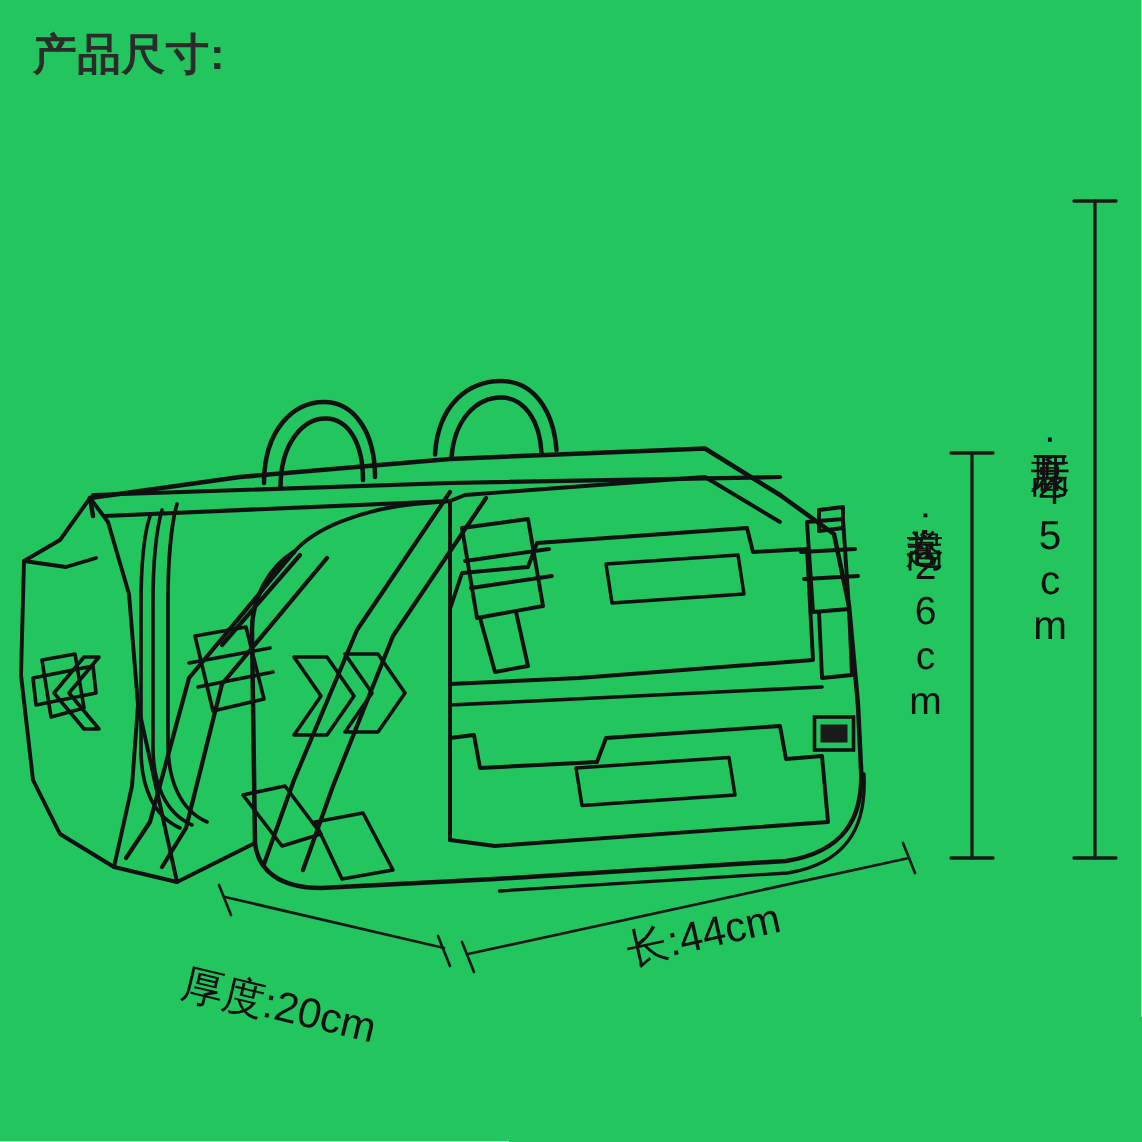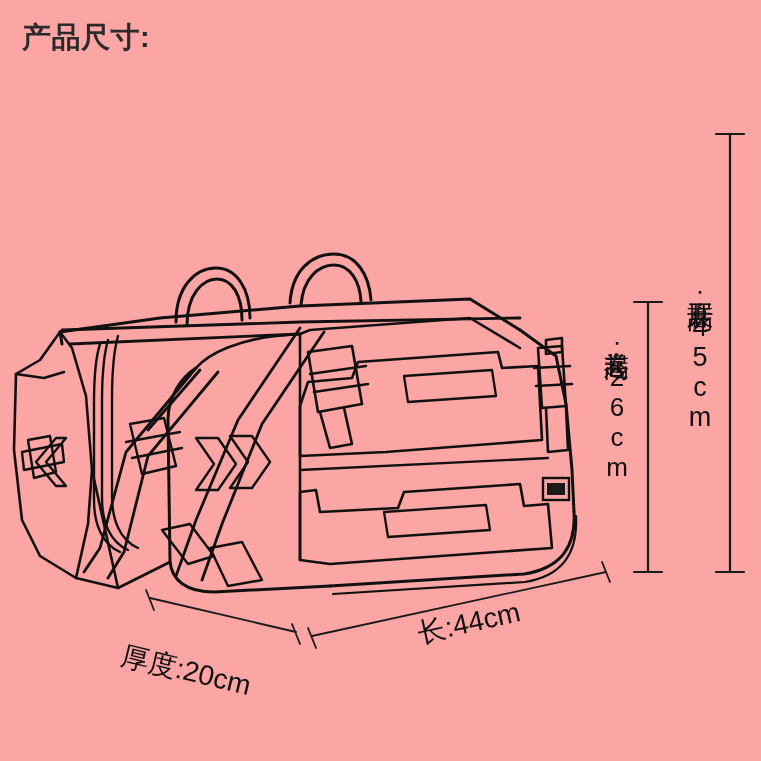--- a/index.html
+++ b/index.html
@@ -7,21 +7,21 @@
     padding: 0;
     background: #ffffff;
   }
   body {
     font-family: "Liberation Sans", "DejaVu Sans", sans-serif;
   }
   #page {
     position: relative;
     width: 761px;
     height: 761px;
-    background: #fca5a5;
+    background: #22c55e;
     overflow: hidden;
   }
   #page-title {
     position: absolute;
     left: 22px;
     top: 20px;
     font-size: 29px;
     font-weight: bold;
     color: #2b2b2b;
     letter-spacing: 0.5px;

